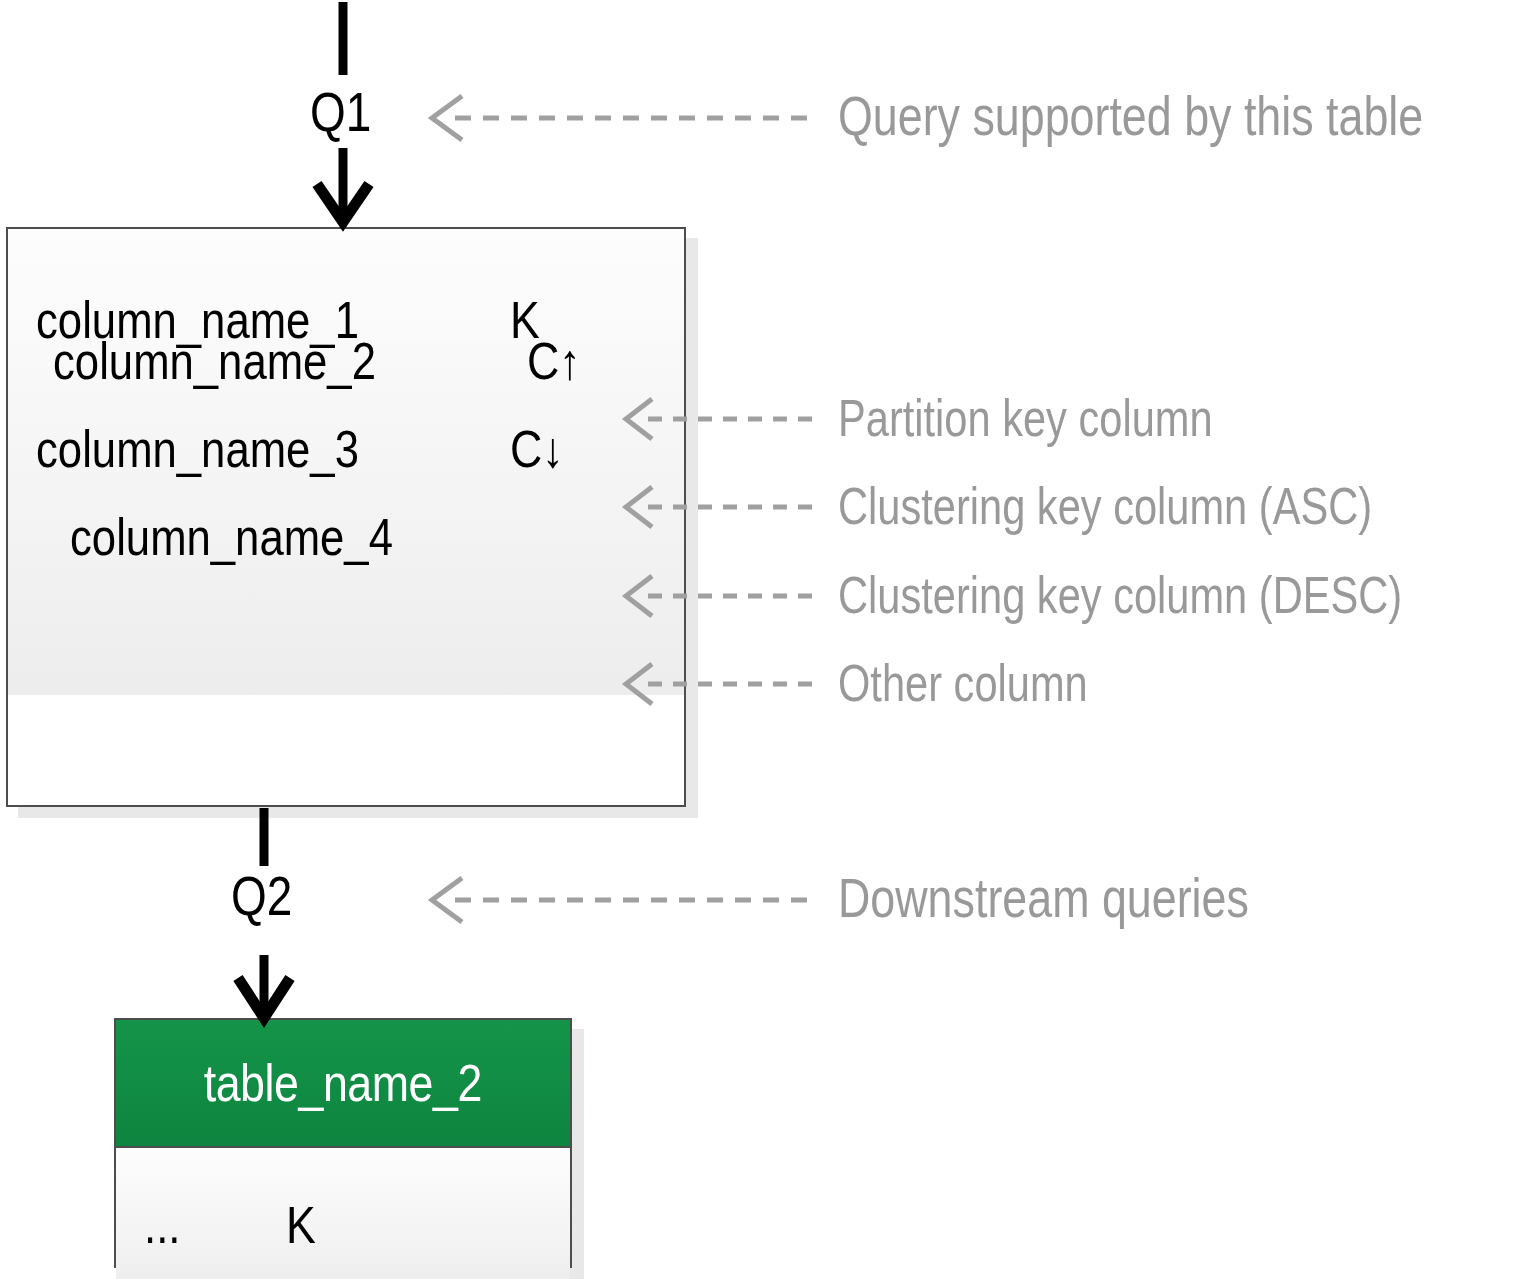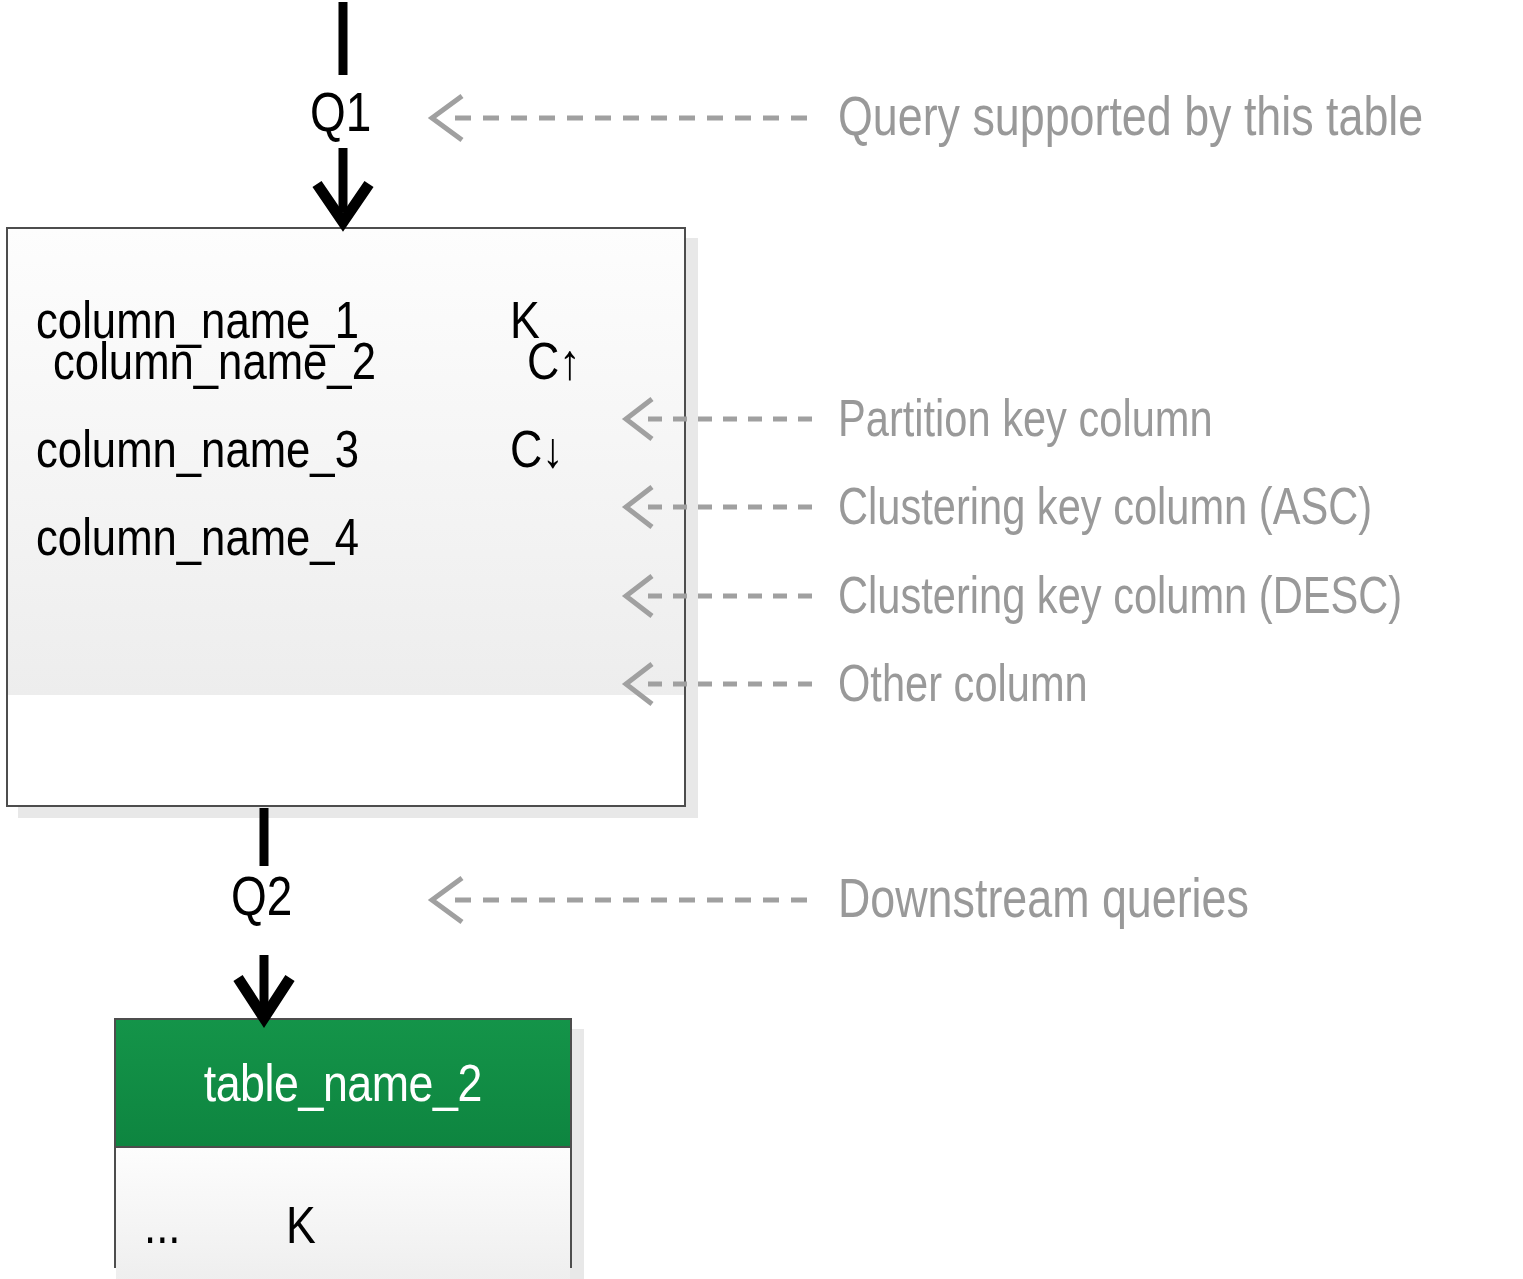--- a/index.html
+++ b/index.html
@@ -194,21 +194,21 @@
       </div>
 
       <div class="col-row" style="top:176px; height:88px; font-size:52px;">
         <span class="col-name" style="margin-left:28px;">column_name_3</span>
         <span class="col-marker" style="left:502px; font-size:52px;">
           <span>C</span>
           <span style="font-size:50px;">↓</span>
         </span>
       </div>
 
-      <div class="col-row" style="top:264px; height:88px; font-size:52px;">
+      <div class="col-row" style="top:264px; height:88px; font-size:52px;padding-left:34px;">
         <span class="col-name" style="margin-left:28px;">column_name_4</span>
         <span class="col-marker" style="left:502px; font-size:52px;">
           <span></span>
           <span></span>
         </span>
       </div>
 
     </div>
   </div>
 

